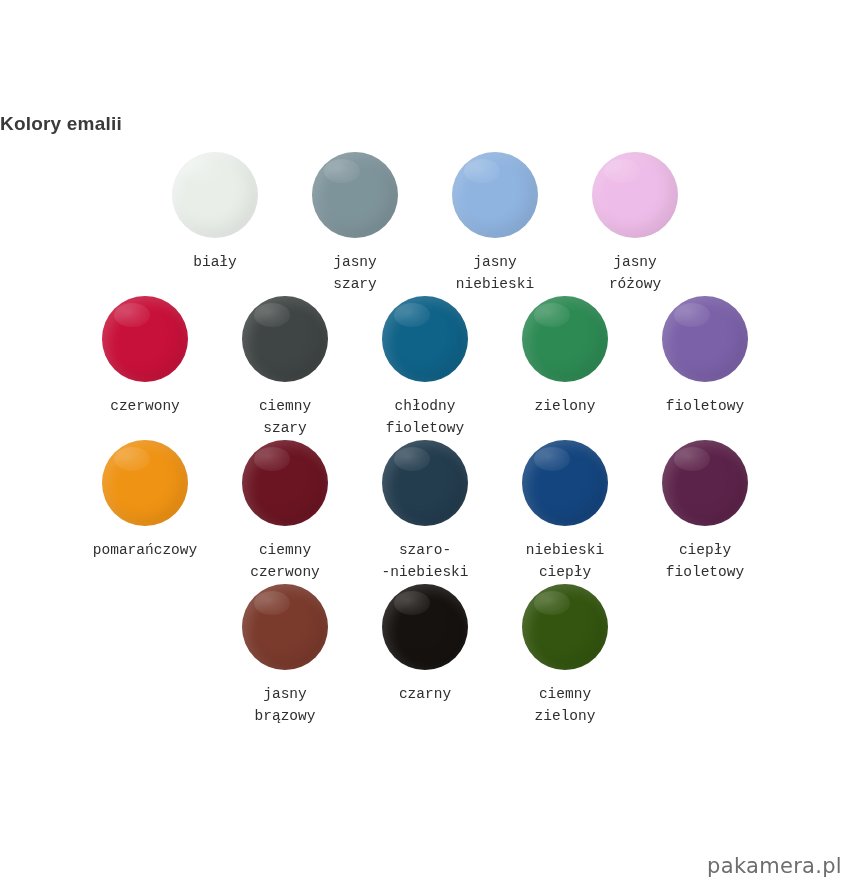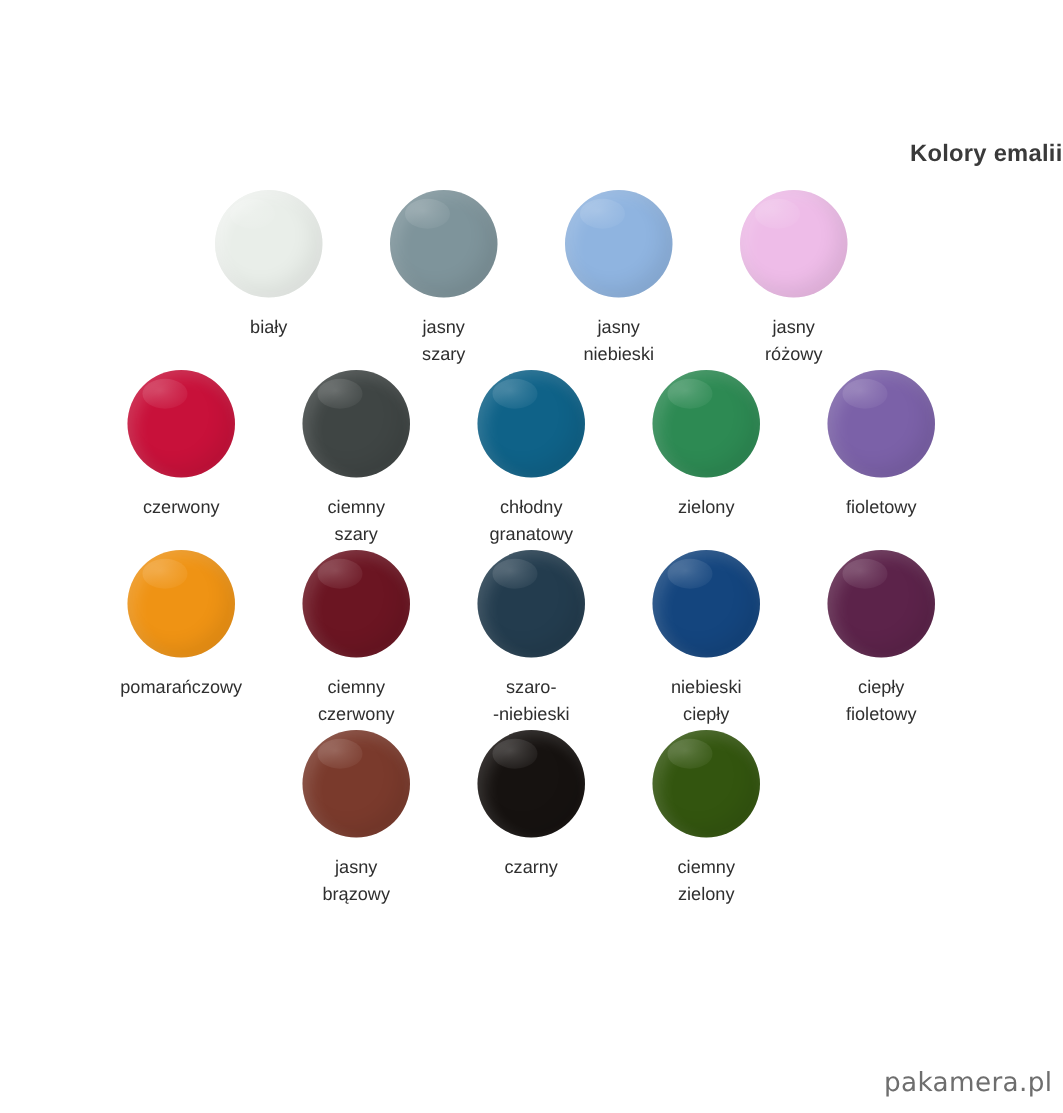--- a/index.html
+++ b/index.html
@@ -19,32 +19,33 @@
     position: relative;
     width: 850px;
     height: 890px;
   }
 
   #palette-title {
     position: absolute;
     top: 113px;
     left: 0;
     width: 850px;
-    text-align: right;
+    text-align: left;
     font-size: 19px;
     font-weight: bold;
     color: #3a3a3a;
     letter-spacing: 0.2px;
   }
 
   #swatch-grid {
     position: absolute;
     top: 152px;
     left: 0;
     width: 850px;
+    font-family: Liberation Mono, monospace;
   }
 
   .swatch-row {
     display: flex;
     justify-content: center;
     align-items: flex-start;
   }
 
   .swatch-row.row-0 { margin-bottom: 1px; }
   .swatch-row.row-1 { margin-bottom: 1px; }
@@ -139,21 +140,21 @@
           <div class="swatch-label">czerwony</div>
         </div>
         <div class="swatch">
           <div class="swatch-disc" title="ciemny szary" style="background: rgb(63, 69, 68);"></div>
           <div class="swatch-label">ciemny
 szary</div>
         </div>
         <div class="swatch">
           <div class="swatch-disc" title="chłodny niebieski" style="background: rgb(15, 98, 136);"></div>
           <div class="swatch-label">chłodny
-granatowy</div>
+fioletowy</div>
         </div>
         <div class="swatch">
           <div class="swatch-disc" title="zielony" style="background: rgb(45, 138, 83);"></div>
           <div class="swatch-label">zielony</div>
         </div>
         <div class="swatch">
           <div class="swatch-disc" title="fioletowy" style="background: rgb(123, 97, 168);"></div>
           <div class="swatch-label">fioletowy</div>
         </div>
       </div>

